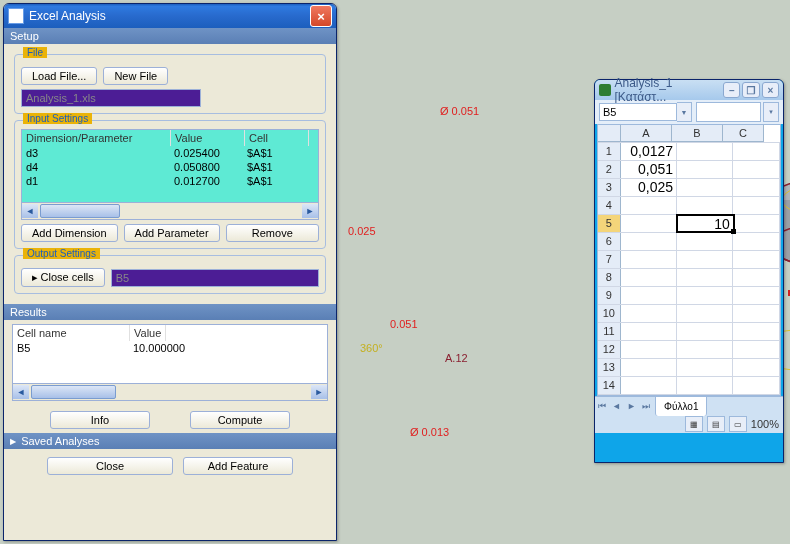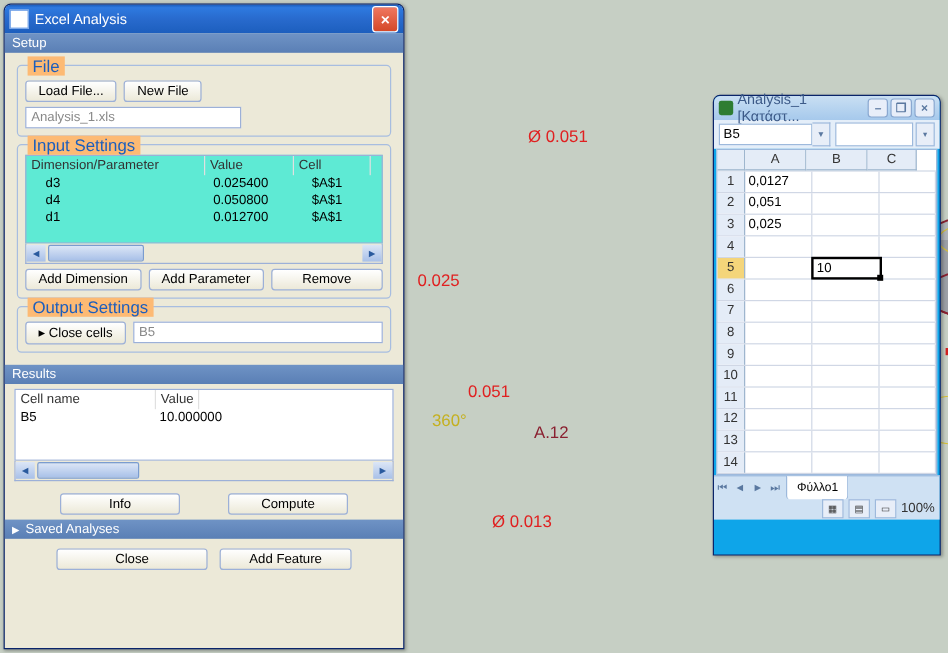--- a/index.html
+++ b/index.html
@@ -5,59 +5,59 @@
 body{margin:0;font-family:Tahoma,Arial,sans-serif;font-size:11px;background:#c6cfc4;width:790px;height:544px;position:relative;overflow:hidden}
 .win{position:absolute;background:#ece9d8;border:1px solid #0a246a;border-radius:6px 6px 0 0;box-shadow:1px 1px 3px rgba(0,0,0,.3)}
 .titlebar{background:linear-gradient(to bottom,#1c5ebd,#2e7ae0 10%,#286acd 50%,#1c5ebd);color:#fff;height:24px;display:flex;align-items:center;padding:0 4px;border-radius:5px 5px 0 0;font-size:12px}
 .titlebar .ico{width:14px;height:14px;background:#fff;border:1px solid #689ce6;margin-right:5px}
 .titlebar .spacer{flex:1}
 .xbtn{width:20px;height:20px;background:linear-gradient(to bottom,#f07860,#d44828);border:1px solid #fff;border-radius:3px;color:#fff;display:flex;align-items:center;justify-content:center;font-weight:bold;cursor:pointer;font-size:13px}
 .section{background:linear-gradient(to bottom,#6f93c5,#5a7fb5);color:#fff;padding:2px 6px;font-size:11px;display:flex;align-items:center}
 .section .tri{margin-right:5px;font-size:8px}
 .panel{padding:4px 8px}
 .group{border:1px solid #a7bde0;border-radius:4px;margin:6px 2px;padding:8px 6px 6px;position:relative}
-.group-title{position:absolute;top:-8px;left:8px;background:#fdba74;padding:0 4px;color:#1c5ebd;font-size:14px}
+.group-title{position:absolute;top:-8px;left:8px;background:#eab308;padding:0 4px;color:#1c5ebd;font-size:10px}
 .btn{background:linear-gradient(to bottom,#fff,#ece9d8);border:1px solid #9cb0d8;border-radius:3px;padding:2px 10px;cursor:pointer;font-size:11px}
 input[type=text]{border:1px solid #9cb0d8;padding:2px 4px;font-size:11px;background:#fff}
-input[disabled]{background:#ffffff;color:#888}
+input[disabled]{background:#4c1d95;color:#888}
 .lst{border:1px solid #9cb0d8;background:#5eead4;height:72px;overflow:hidden}
 .lst-h{display:flex}
 .lst-h>div{padding:2px 4px;border-right:1px solid #e0e0e0;color:#333;font-size:11px}
 .lst-r{display:flex}
-.lst-r>div{padding:1px 16px;font-size:11px}
+.lst-r>div{padding:1px 4px;font-size:11px}
 .c1{width:140px}.c2{width:65px}.c3{width:55px}
 .hscroll{height:16px;background:#ece9d8;border:1px solid #9cb0d8;border-top:none;display:flex;align-items:center;justify-content:space-between}
 .sarrow{width:16px;height:14px;background:linear-gradient(to bottom,#dce6f6,#a8c0e8);display:flex;align-items:center;justify-content:center;color:#2a5a9e;cursor:pointer;font-size:9px}
 .sbar{flex:1;margin:0 2px}
 .sbar>div{height:12px;width:30%;background:linear-gradient(to bottom,#dce6f6,#a8c0e8);border:1px solid #7a9cd0;border-radius:2px}
-.row{display:flex;gap:6px;align-items:flex-start;margin-top:4px}
+.row{display:flex;gap:6px;align-items:flex-end;margin-top:4px}
 .results{border:1px solid #9cb0d8;background:#fff;height:58px}
 .excel{left:594px;top:79px;width:188px;background:#0ea5e9}
 .excel .titlebar{background:linear-gradient(to bottom,#c9dff3,#a6c9ec);color:#3c5a88;height:20px}
 .excel .titlebar .xbtn{width:16px;height:14px;background:#e8eef9;border:1px solid #8aa8d0;color:#5a78a0;font-size:10px}
 .namebox{display:flex;align-items:center;padding:2px 4px;background:#e4eef9;gap:0}
 .namebox input{width:70px;border:1px solid #9db9dc;padding:2px 3px}
 .namebox .dd{width:14px;height:18px;border:1px solid #9db9dc;border-left:none;background:#e8eef8;display:flex;align-items:center;justify-content:center;color:#5a78a0;font-size:7px}
 .fxbar{flex:1;border:1px solid #9db9dc;height:18px;background:#fff;margin-left:4px}
 .sheet{background:#fff;border:1px solid #9db9dc;margin:0 2px}
 .srow{display:flex;height:17px;border-bottom:1px solid #d0d7e5}
 .rh{width:22px;background:#e4ecf7;border-right:1px solid #9eb6ce;text-align:center;font-size:11px;color:#333;line-height:17px}
 .ch{background:#e4ecf7;border-right:1px solid #9eb6ce;border-bottom:1px solid #9eb6ce;text-align:center;color:#333;line-height:17px;font-size:11px}
-.cell{border-right:1px solid #d0d7e5;padding:0 3px;line-height:17px;font-size:11px}
+.cell{border-right:1px solid #d0d7e5;text-align:right;padding:0 3px;line-height:17px;font-size:14px}
 .cA{width:50px}.cB{width:50px}.cC{width:40px}
 .sel{border:2px solid #000;margin:-1px;position:relative}
 .sel::after{content:"";position:absolute;right:-3px;bottom:-3px;width:5px;height:5px;background:#000}
 .tabs{display:flex;align-items:center;background:#cfe1f3;height:18px;border-top:1px solid #9db9dc}
 .tabs .nav{display:flex}
 .tabs .nav span{padding:0 3px;color:#5a78a0;cursor:pointer;font-size:9px}
 .tab{background:#fff;border:1px solid #9db9dc;border-bottom:none;padding:4px 8px;margin-left:2px;font-size:10px;border-radius:0 0 3px 3px}
 .status{display:flex;align-items:center;justify-content:flex-end;background:#cfe1f3;height:18px;padding:0 4px;color:#333;gap:4px}
 .vbtn{width:16px;height:14px;border:1px solid #9db9dc;background:#e8eef8;font-size:8px;display:flex;align-items:center;justify-content:center}
 .viewport{position:absolute;left:340px;top:0;width:250px;height:544px;pointer-events:none}
-.dim{color:#e02020;font-size:14px;position:absolute}
+.dim{color:#e02020;font-size:11px;position:absolute}
 .model{position:absolute;left:390px;top:160px}
 </style>
 </head>
 <body>
 
 <div class="win" style="left:3px;top:3px;width:332px;height:536px">
   <div class="titlebar">
     <span class="ico"></span>
     <span>Excel Analysis</span>
     <span class="spacer"></span>

